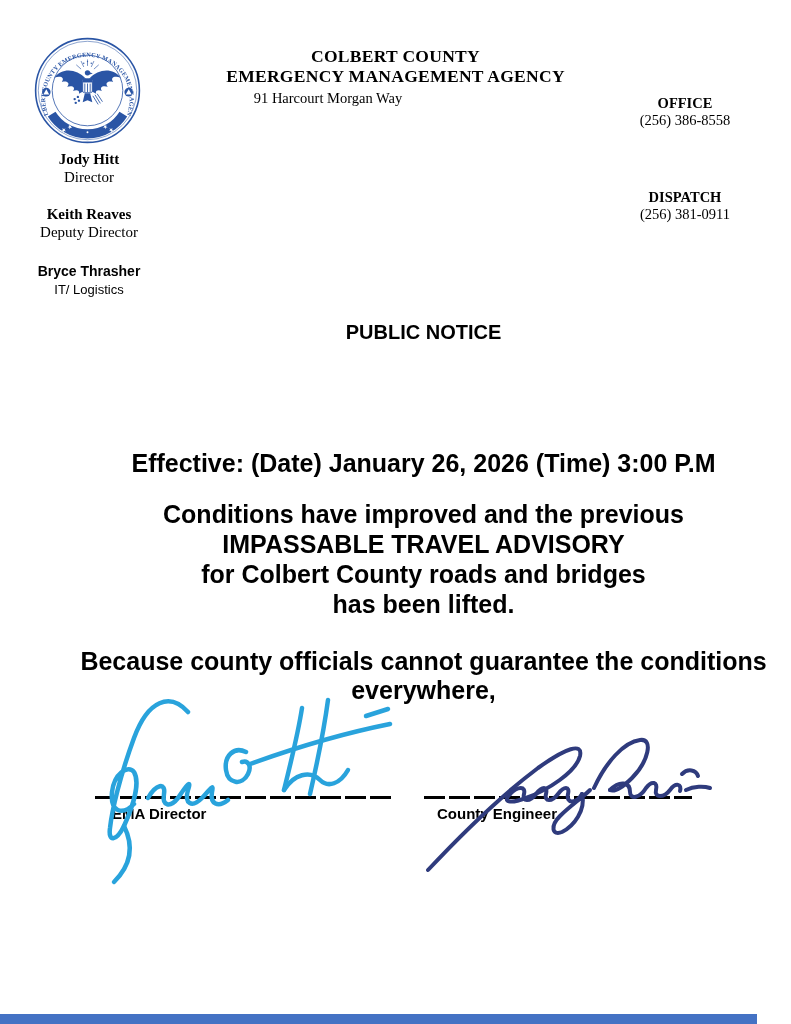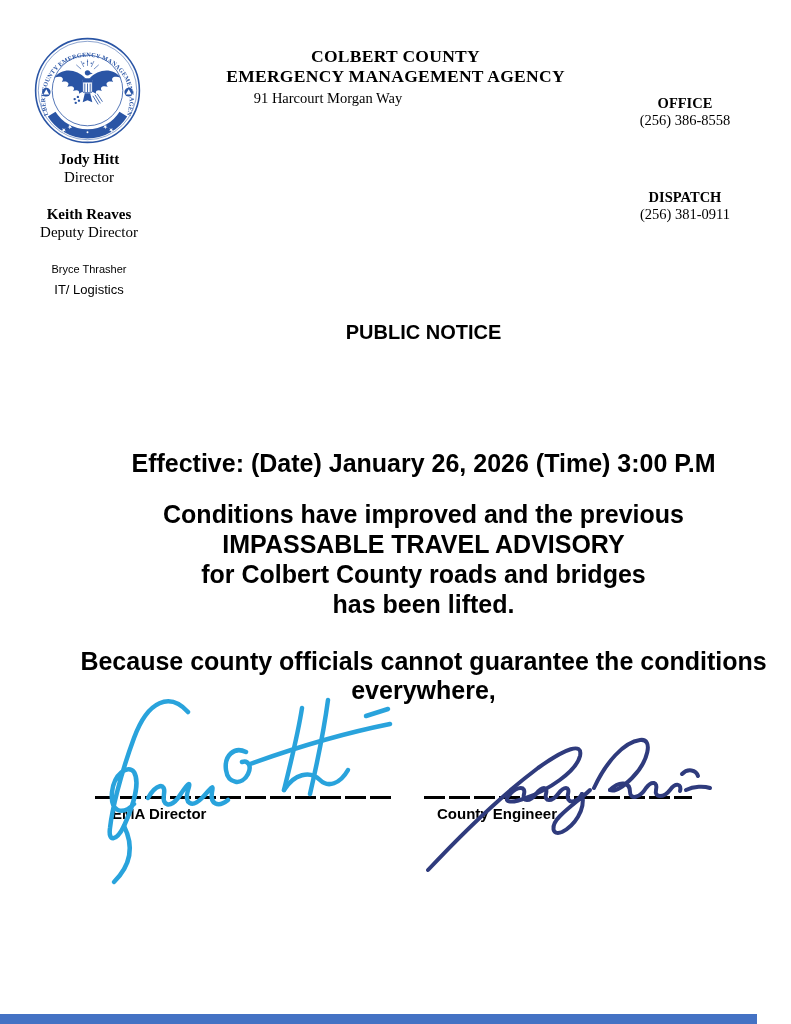--- a/index.html
+++ b/index.html
@@ -5,21 +5,21 @@
   html,body{margin:0;padding:0;background:#ffffff;}
   #page{
     position:relative;width:791px;height:1024px;background:#ffffff;overflow:hidden;
     font-family:"Liberation Sans",sans-serif;color:#000;
   }
   .abs{position:absolute;}
   
   .staff-col{left:14px;width:150px;text-align:center;}
   .staff-name-serif{font-family:"Liberation Serif",serif;font-weight:bold;font-size:15px;}
   .staff-title-serif{font-family:"Liberation Serif",serif;font-size:15px;}
-  .staff-name-sans{font-weight:normal;font-size:11px;}
+  .staff-name-sans{font-weight:bold;font-size:14px;}
   .staff-title-sans{font-size:13px;}
   
   .org-line{left:0;width:791px;text-align:center;font-family:"Liberation Serif",serif;font-weight:bold;font-size:17.5px;letter-spacing:.3px;}
   .addr-line{left:0;width:656px;text-align:center;font-family:"Liberation Serif",serif;font-size:14.5px;}
   .contact-block{left:600px;width:170px;text-align:center;font-family:"Liberation Serif",serif;font-size:14.5px;}
   .contact-label{font-weight:bold;}
   
   .body-line{left:0;width:791px;text-align:center;font-weight:bold;padding-left:28px;}
   .fs20{font-size:20px;}
   .fs19{font-size:25px;}

